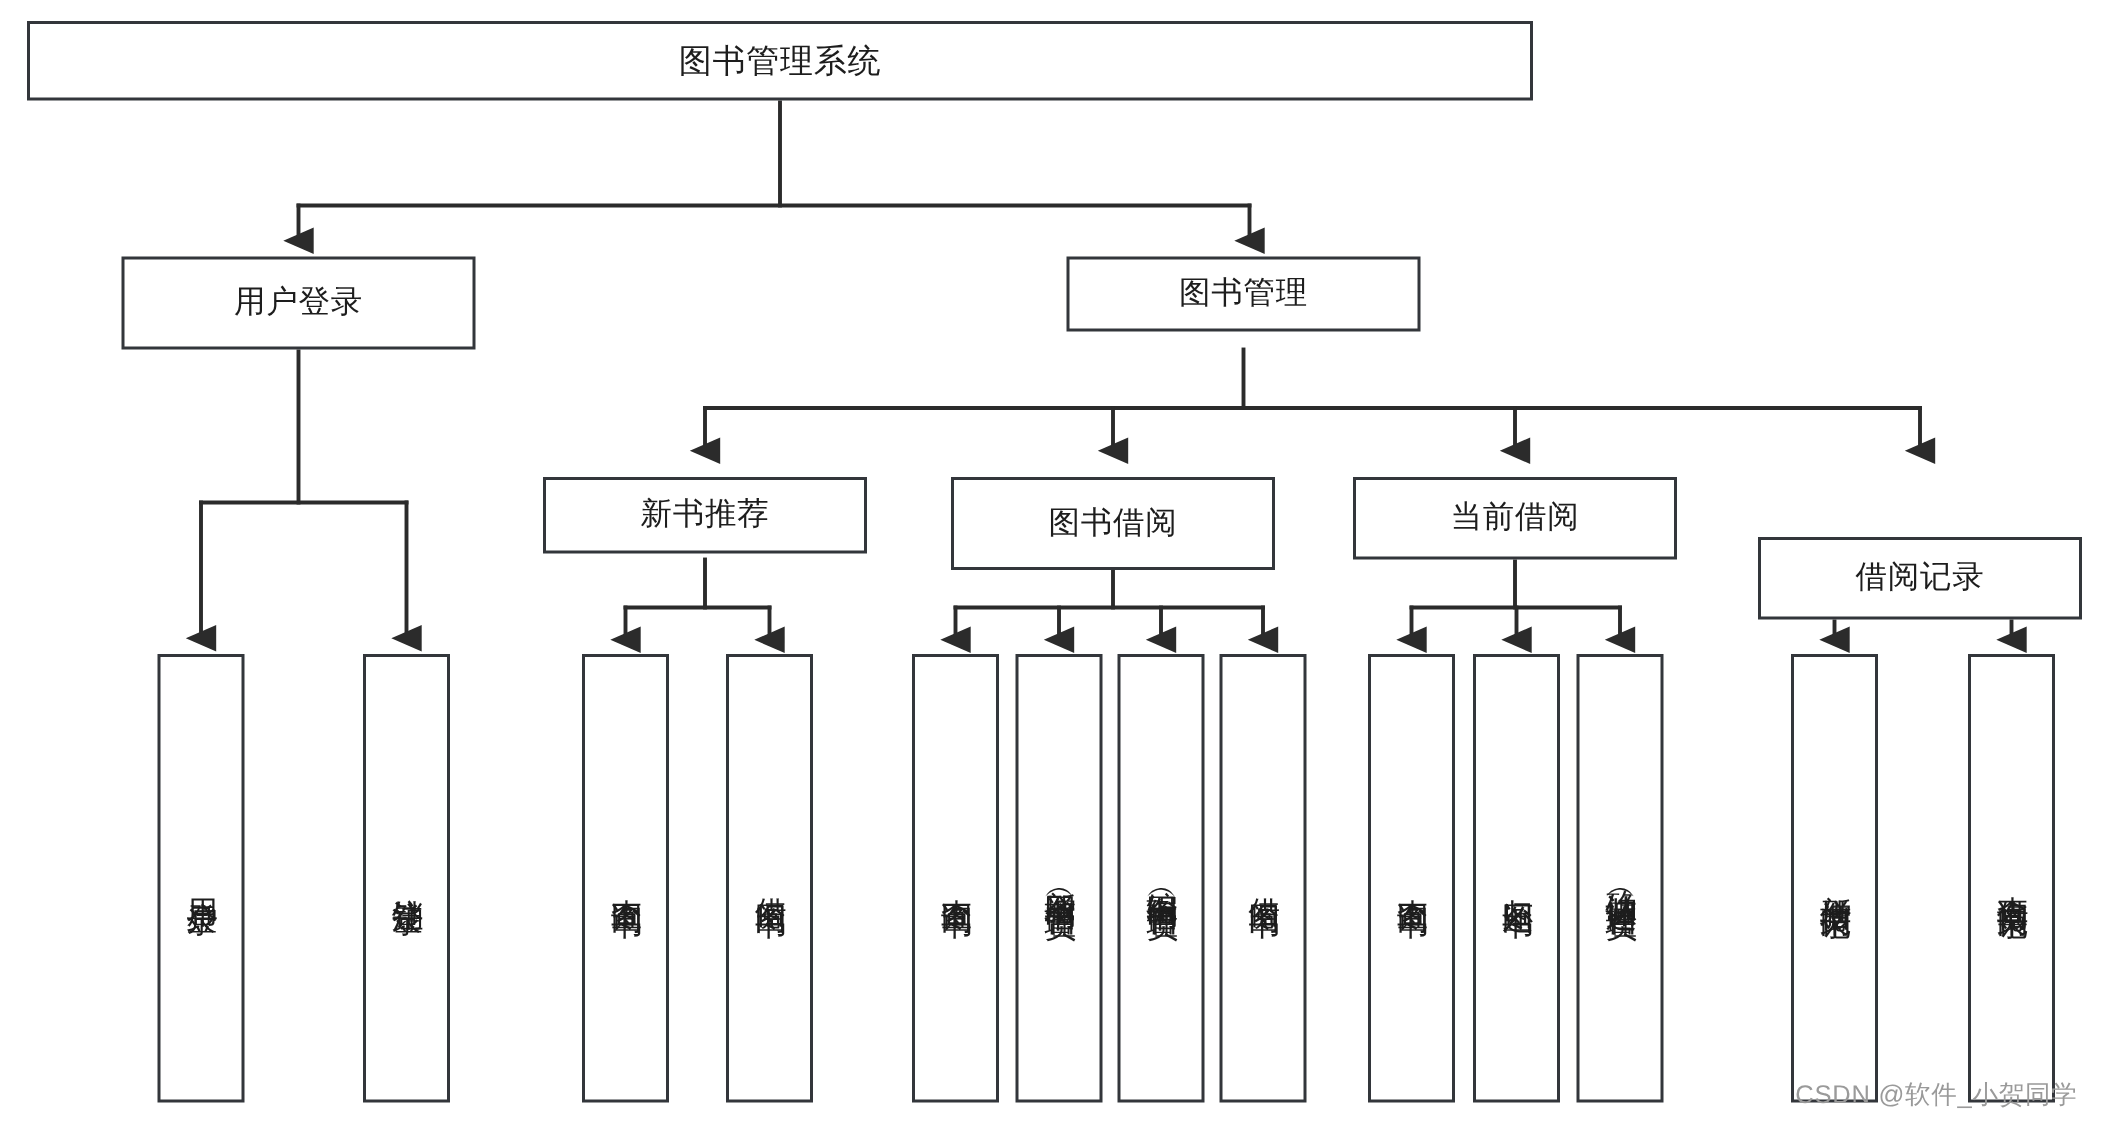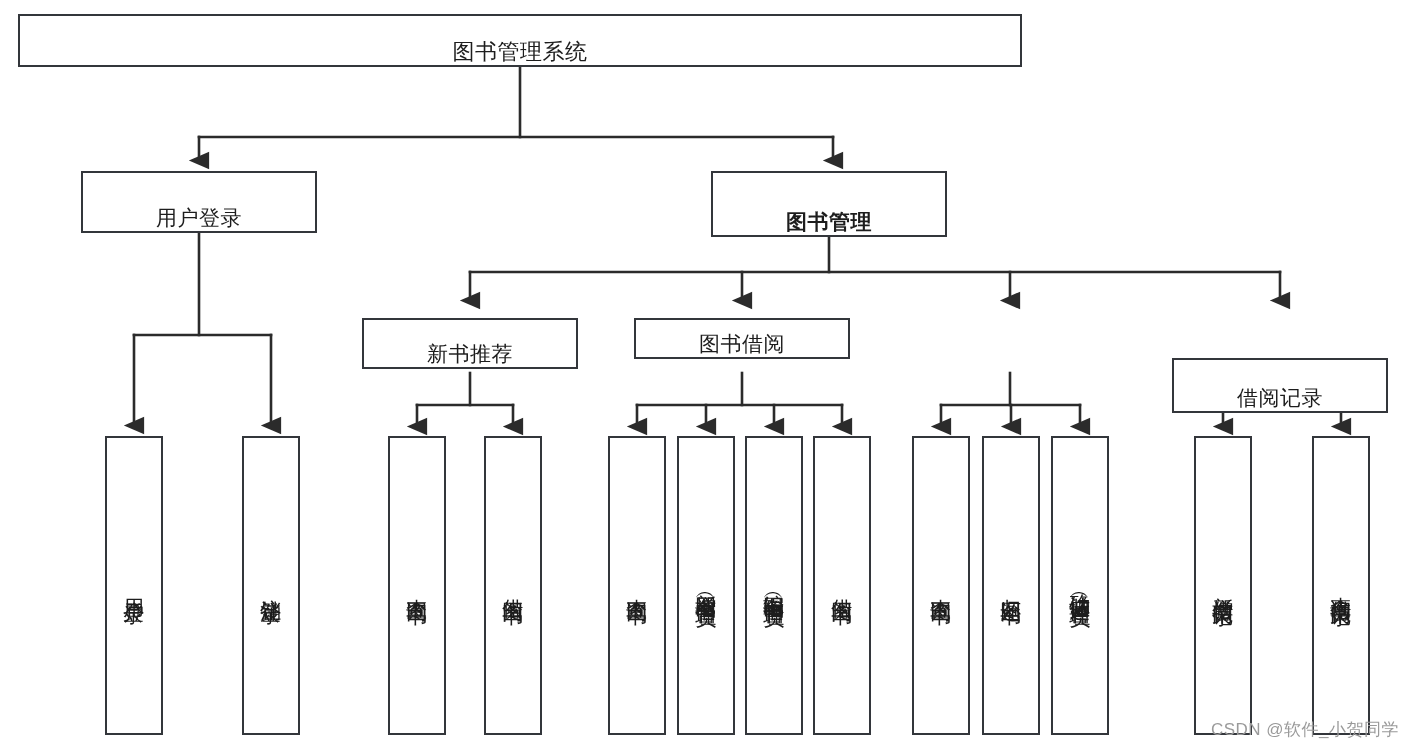--- a/index.html
+++ b/index.html
@@ -25,21 +25,21 @@
     width: 1405px;
     height: 747px;
     pointer-events: none;
   }
   .node {
     position: absolute;
     box-sizing: border-box;
     background: #ffffff;
     border: 2px solid #33363b;
     display: flex;
-    align-items: flex-end;
+    align-items: center;
     justify-content: center;
     color: #1d1d1d;
   }
   .node .node-label {
     display: block;
     line-height: 1.18;
     letter-spacing: 0.5px;
     white-space: nowrap;
   }
   
@@ -59,21 +59,21 @@
     writing-mode: vertical-rl;
     text-orientation: upright;
     font-size: 21px;
     line-height: 1.32;
     letter-spacing: 2px;
     white-space: nowrap;
     max-height: 280px;
   }
   #watermark {
     position: absolute;
-    right: 6px;
+    right: 20px;
     bottom: 6px;
     font-size: 17px;
     color: #9a9a9a;
     letter-spacing: 0.5px;
     white-space: nowrap;
     user-select: none;
   }
 </style>
 </head>
 <body>
@@ -131,32 +131,35 @@
   </svg>
 
   <div class="node horiz root" style="left:18px; top:14px; width:1004px; height:53px;">
     <span class="node-label">图书管理系统</span>
   </div>
 
   <div class="node horiz" style="left:81px; top:171px; width:236px; height:62px;">
     <span class="node-label">用户登录</span>
   </div>
 
-  <div class="node horiz" style="left:711px; top:171px; width:236px; height:66px;font-weight:bold;">
+  <div class="node horiz" style="left:711px; top:171px; width:236px; height:50px;">
     <span class="node-label">图书管理</span>
   </div>
 
   <div class="node horiz" style="left:362px; top:318px; width:216px; height:51px;">
     <span class="node-label">新书推荐</span>
   </div>
 
-  <div class="node horiz" style="left:634px; top:318px; width:216px; height:41px;">
+  <div class="node horiz" style="left:634px; top:318px; width:216px; height:62px;">
     <span class="node-label">图书借阅</span>
   </div>
 
+  <div class="node horiz" style="left:902px; top:318px; width:216px; height:55px;">
+    <span class="node-label">当前借阅</span>
+  </div>
 
   <div class="node horiz" style="left:1172px; top:318px; width:216px; height:55px;margin-top:40px;">
     <span class="node-label">借阅记录</span>
   </div>
 
   <div class="node vert" style="left:105px; top:436px; width:58px; height:299px;">
     <span class="node-label">用户登录</span>
   </div>
 
   <div class="node vert" style="left:242px; top:436px; width:58px; height:299px;">

